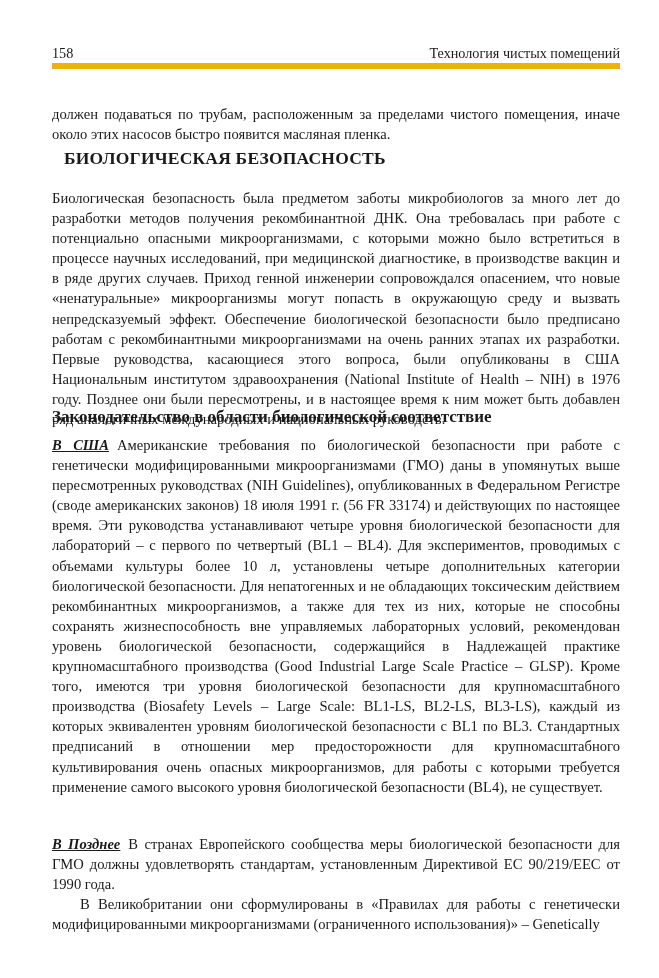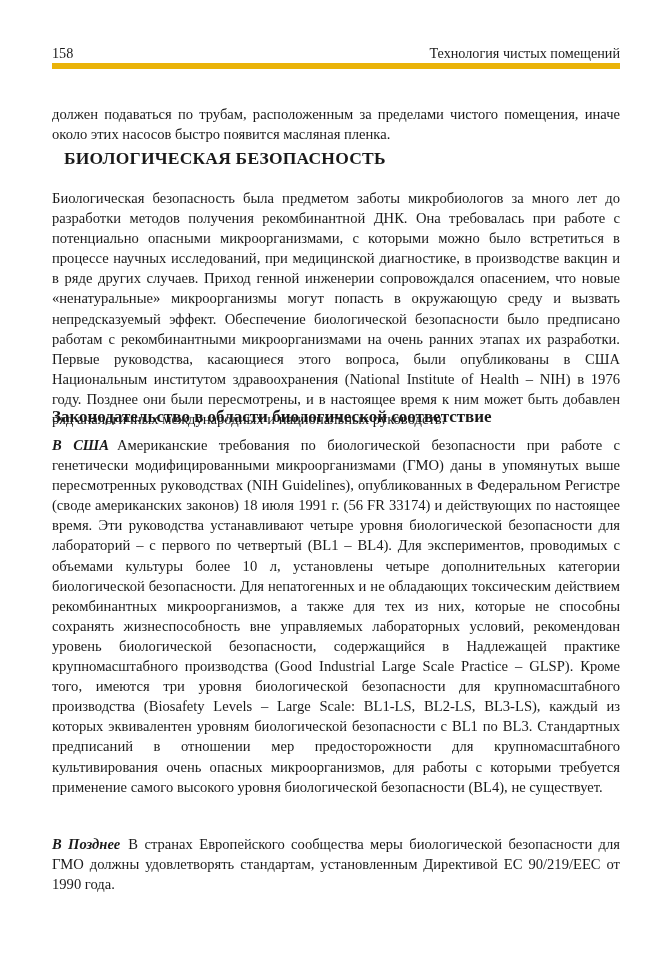--- a/index.html
+++ b/index.html
@@ -70,20 +70,21 @@
       left: 0;
       margin: 0;
       font-size: 17px;
       font-weight: bold;
       line-height: 22px;
     }
     .run-in {
       font-weight: bold;
       font-style: italic;
       margin-right: 8px;
+      text-decoration: underline;
     }
   </style>
 </head>
 <body>
 
 <div class="page">
 
   <div class="running-head">
     <span class="page-number">158</span>
     <span class="book-title">Технология чистых помещений</span>
@@ -100,15 +101,16 @@
   </div>
 
   <h3 class="subsection-title" style="top:406px;">Законодательство в области биологической соответствие</h3>
 
   <div class="block" style="top:435px;">
     <p><span class="run-in">В США</span><span>Американские требования по биологической безопасности при работе с генетически модифицированными микроорганизмами (ГМО) даны в упомянутых выше пересмотренных руководствах (NIH Guidelines), опубликованных в Федеральном Регистре (своде американских законов) 18 июля 1991 г. (56 FR 33174) и действующих по настоящее время. Эти руководства устанавливают четыре уровня биологической безопасности для лабораторий – с первого по четвертый (BL1 – BL4). Для экспериментов, проводимых с объемами культуры более 10 л, установлены четыре дополнительных категории биологической безопасности. Для непатогенных и не обладающих токсическим действием рекомбинантных микроорганизмов, а также для тех из них, которые не способны сохранять жизнеспособность вне управляемых лабораторных условий, рекомендован уровень биологической безопасности, содержащийся в Надлежащей практике крупномасштабного производства (Good Industrial Large Scale Practice – GLSP). Кроме того, имеются три уровня биологической безопасности для крупномасштабного производства (Biosafety Levels – Large Scale: BL1-LS, BL2-LS, BL3-LS), каждый из которых эквивалентен уровням биологической безопасности с BL1 по BL3. Стандартных предписаний в отношении мер предосторожности для крупномасштабного культивирования очень опасных микроорганизмов, для работы с которыми требуется применение самого высокого уровня биологической безопасности (BL4), не существует.</span></p>
   </div>
 
   <div class="block" style="top:834px;">
     <p><span class="run-in">В Позднее</span><span>В странах Европейского сообщества меры биологической безопасности для ГМО должны удовлетворять стандартам, установленным Директивой ЕС 90/219/EEC от 1990 года.</span></p>
+    <p class="indent">В Великобритании они сформулированы в «Правилах для работы с генетически модифицированными микроорганизмами (ограниченного использования)» – Genetically</p>
   </div>
 
 </div>
 
 </body></html>

